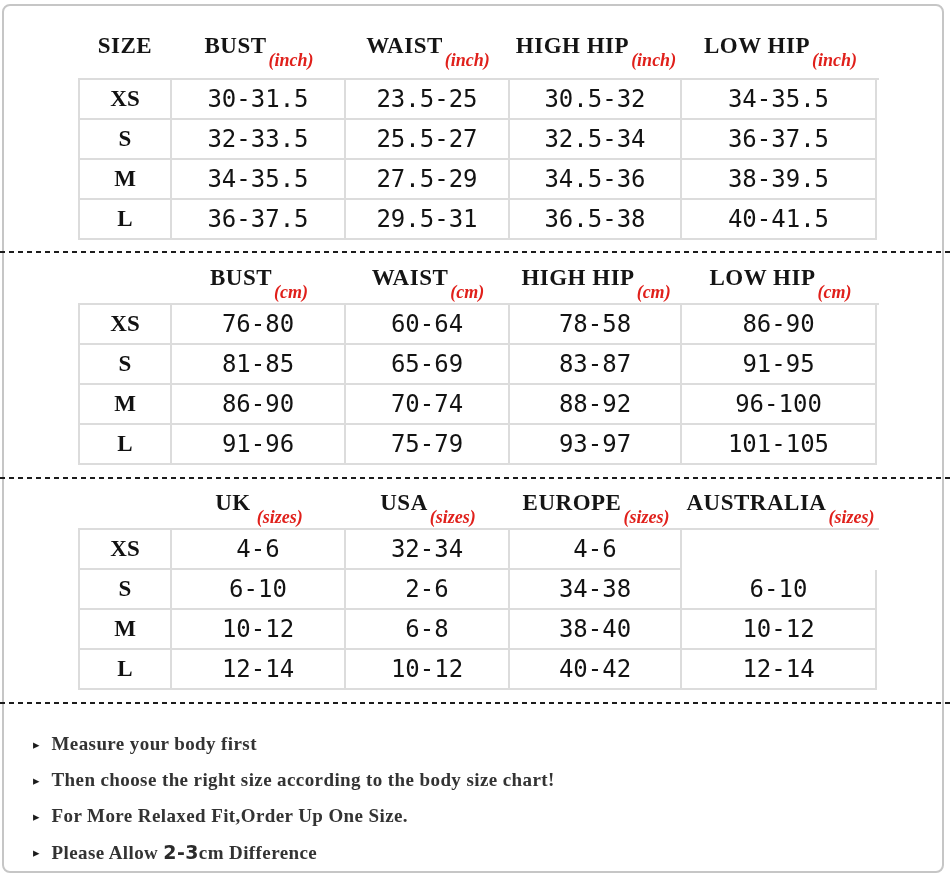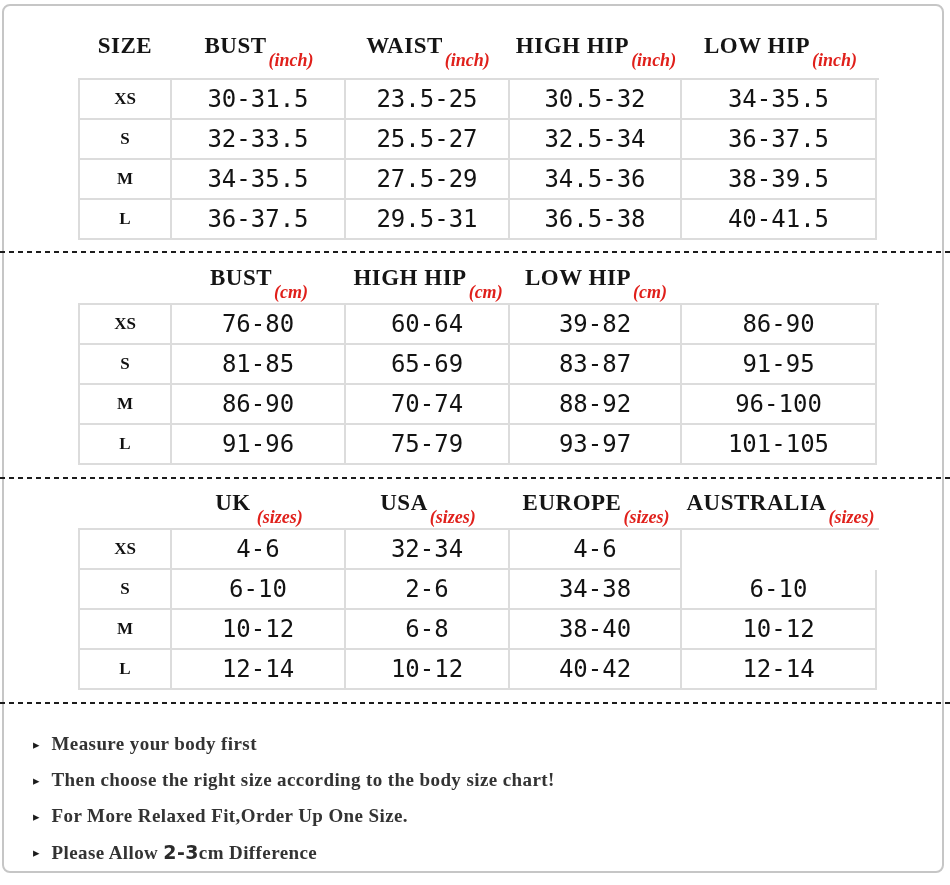--- a/index.html
+++ b/index.html
@@ -20,21 +20,21 @@
   .shead3{top:481px;height:44px;}
 
   
   .stable{position:absolute;left:78px;width:801px;border-top:2px solid #dcdcdc;
           border-left:2px solid #dcdcdc;box-sizing:border-box;}
   .t1{top:78px;} .t2{top:303px;} .t3{top:528px;}
   .trow{display:grid;grid-template-columns:92px 174px 164px 172px 195px;height:40px;}
   .cell{border-right:2px solid #dcdcdc;border-bottom:2px solid #dcdcdc;
         display:grid;place-items:center;
         font-family:"DejaVu Sans Mono", monospace;font-size:24px;color:#131313;}
-  .cell.size{font-family:"Liberation Serif", serif;font-weight:bold;font-size:17px;color:#111;}
+  .cell.size{font-family:"Liberation Serif", serif;font-weight:bold;font-size:23px;color:#111;}
 
   
   .dash{position:absolute;left:0;width:950px;height:2px;
         background:repeating-linear-gradient(90deg,#1c1c1c 0 5px,transparent 5px 9px);}
   .dash1{top:251px;} .dash2{top:477px;} .dash3{top:702px;}
 
   
   .notes{position:absolute;left:33px;top:726px;}
   .note{display:flex;align-items:center;height:36px;}
   .bullet{font-size:13px;color:#1b1b1b;margin-right:12px;line-height:1;}
@@ -97,33 +97,36 @@
   </div>
 
   <div class="dash dash1"></div>
 
   <div class="shead shead2">
     <div class="hcell"></div>
     <div class="hcell">
       <span class="hlabel">BUST</span><span class="hunit">(cm)</span>
     </div>
     <div class="hcell">
+      <span class="hlabel">WAIST</span><span class="hunit">(cm)</span>
+    </div>
+    <div class="hcell">
       <span class="hlabel">HIGH HIP</span><span class="hunit">(cm)</span>
     </div>
     <div class="hcell">
       <span class="hlabel">LOW HIP</span><span class="hunit">(cm)</span>
     </div>
   </div>
 
   <div class="stable t2">
     <div class="trow">
       <div class="cell size">XS</div>
       <div class="cell">76-80</div>
       <div class="cell">60-64</div>
-      <div class="cell">39-82</div>
+      <div class="cell">78-58</div>
       <div class="cell">86-90</div>
     </div>
     <div class="trow">
       <div class="cell size">S</div>
       <div class="cell">81-85</div>
       <div class="cell">65-69</div>
       <div class="cell">83-87</div>
       <div class="cell">91-95</div>
     </div>
     <div class="trow">

